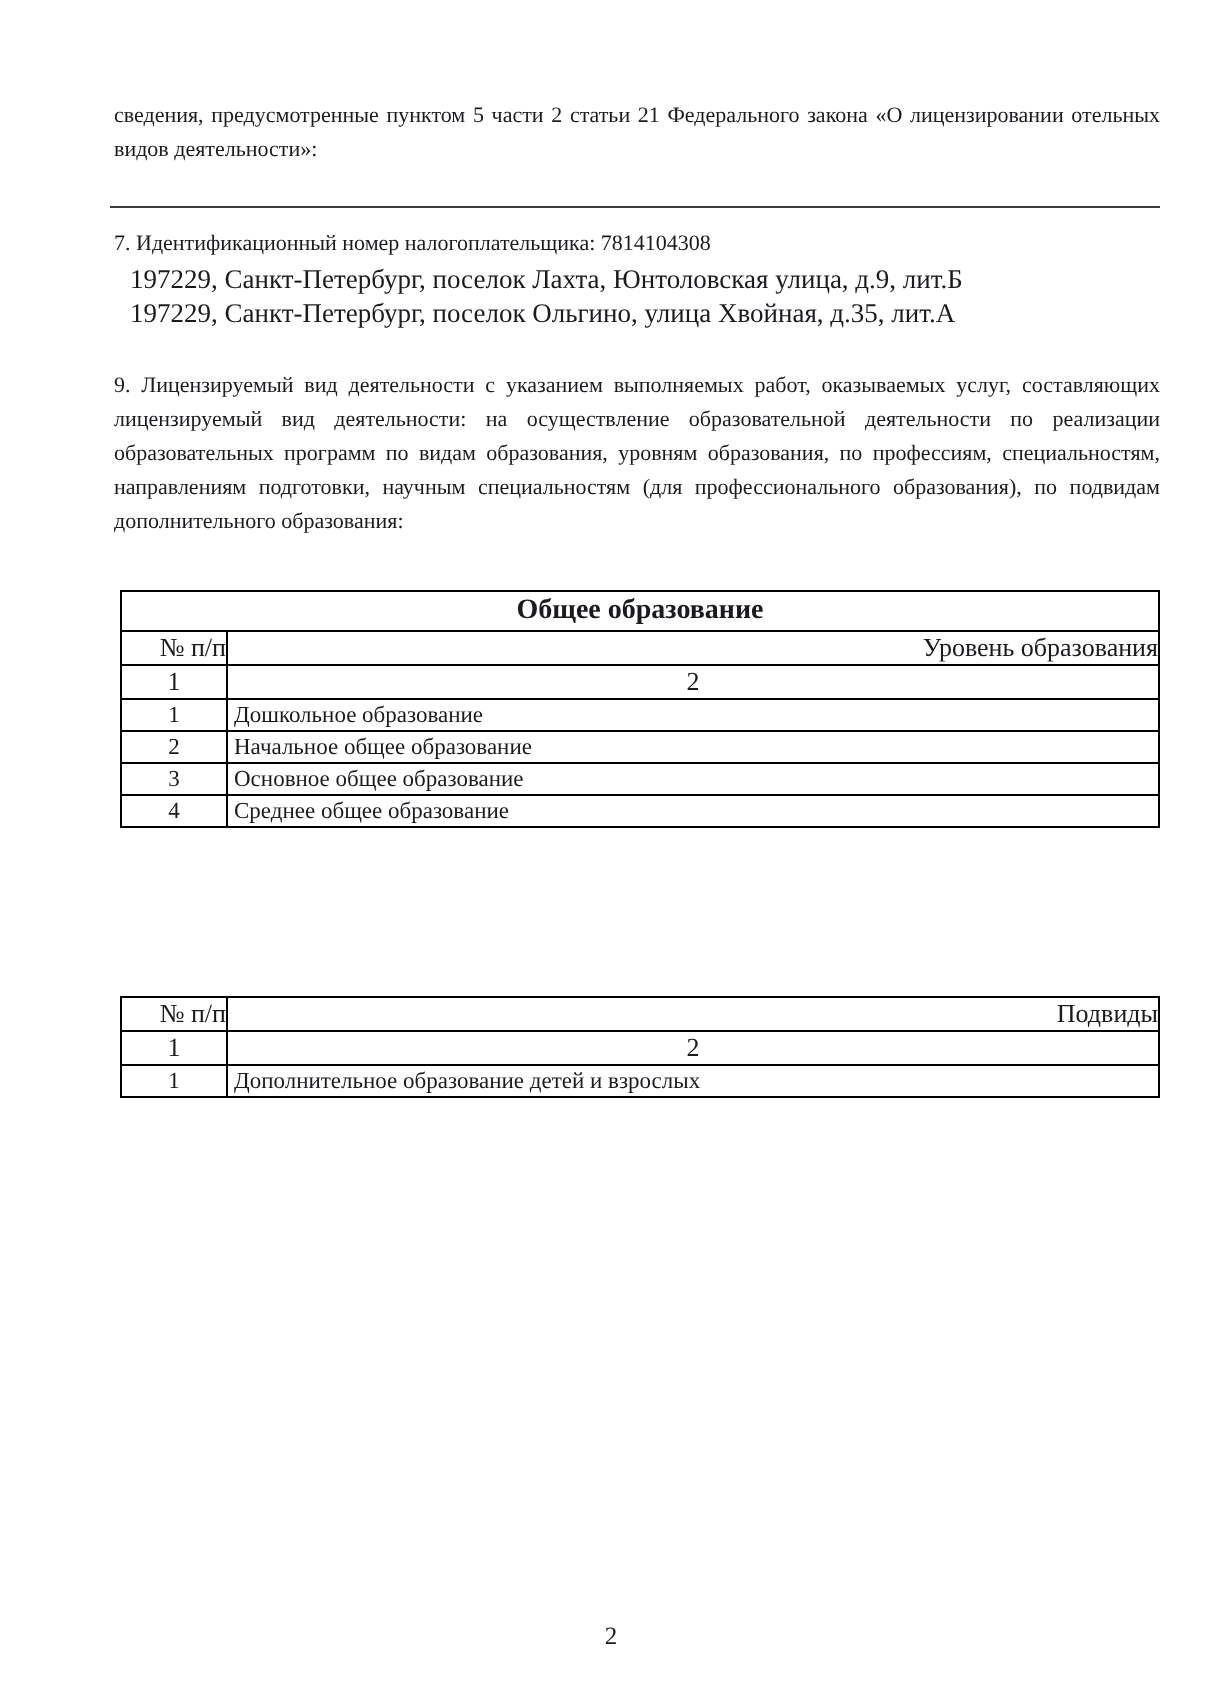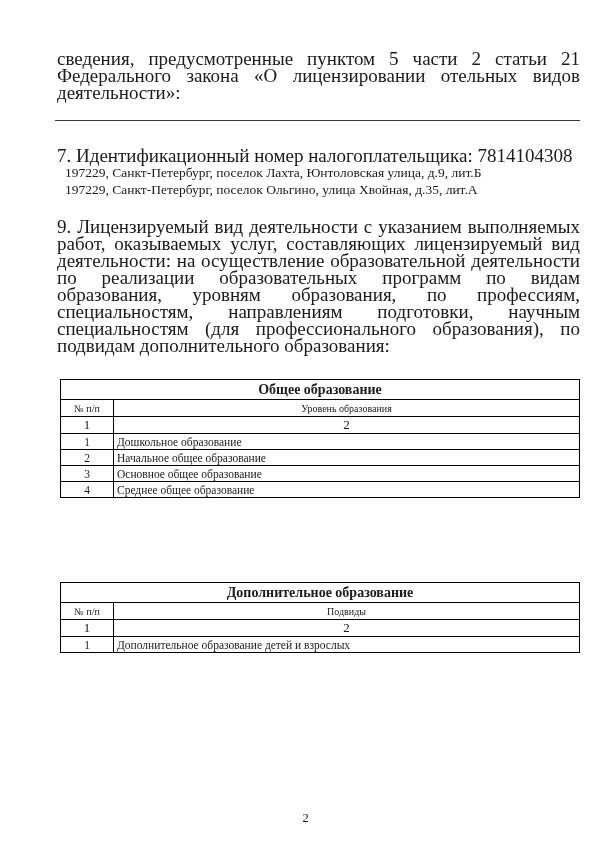--- a/index.html
+++ b/index.html
@@ -10,37 +10,37 @@
   }
   .page {
     position: relative;
     width: 611px;
     height: 850px;
     background: #ffffff;
     overflow: hidden;
     padding: 50px 31px 0 57px;
   }
   .para {
-    font-size: 19px;
+    font-size: 11px;
     line-height: 17px;
     text-align: justify;
   }
   .rule {
     border: 0;
     border-top: 1px solid #3a3a3a;
     margin: 19px 0 0 -2px;
     width: 525px;
   }
   .footnote {
     font-size: 10.5px;
     line-height: 12px;
     text-align: center;
     margin-top: 2px;
   }
-  .item7 { margin-top: 26px; }
+  .item7 { margin-top: 10px; }
   .item8 { margin-top: 18px; }
   .addresses {
     font-size: 13.5px;
     line-height: 17px;
     padding-left: 8px;
   }
   .item9 { margin-top: 20px; }
   .doc-table {
     border-collapse: collapse;
     width: 520px;
@@ -54,22 +54,22 @@
     vertical-align: middle;
   }
   .doc-table .col-num { width: 53px; }
   .t-title {
     font-weight: bold;
     font-size: 14px;
     text-align: center;
     height: 20px;
   }
   .t-header {
-    font-size: 10px;
-    text-align: center;
+    font-size: 13px;
+    text-align: right;
     height: 17px;
   }
   .t-colnum {
     font-size: 13px;
     text-align: center;
     height: 17px;
   }
   .t-row td {
     font-size: 11.5px;
     height: 16px;
@@ -139,23 +139,20 @@
       </tr>
     </tbody>
   </table>
 
   <table class="doc-table table2">
     <colgroup>
         <col class="col-num">
         <col>
       </colgroup>
     <tbody>
-      <tr>
-        <td class="t-title" colspan="2">Дополнительное образование</td>
-      </tr>
       <tr class="t-header">
         <td>№ п/п</td>
         <td>Подвиды</td>
       </tr>
       <tr class="t-colnum">
         <td>1</td>
         <td>2</td>
       </tr>
       <tr class="t-row">
         <td class="cell-num">1</td>

